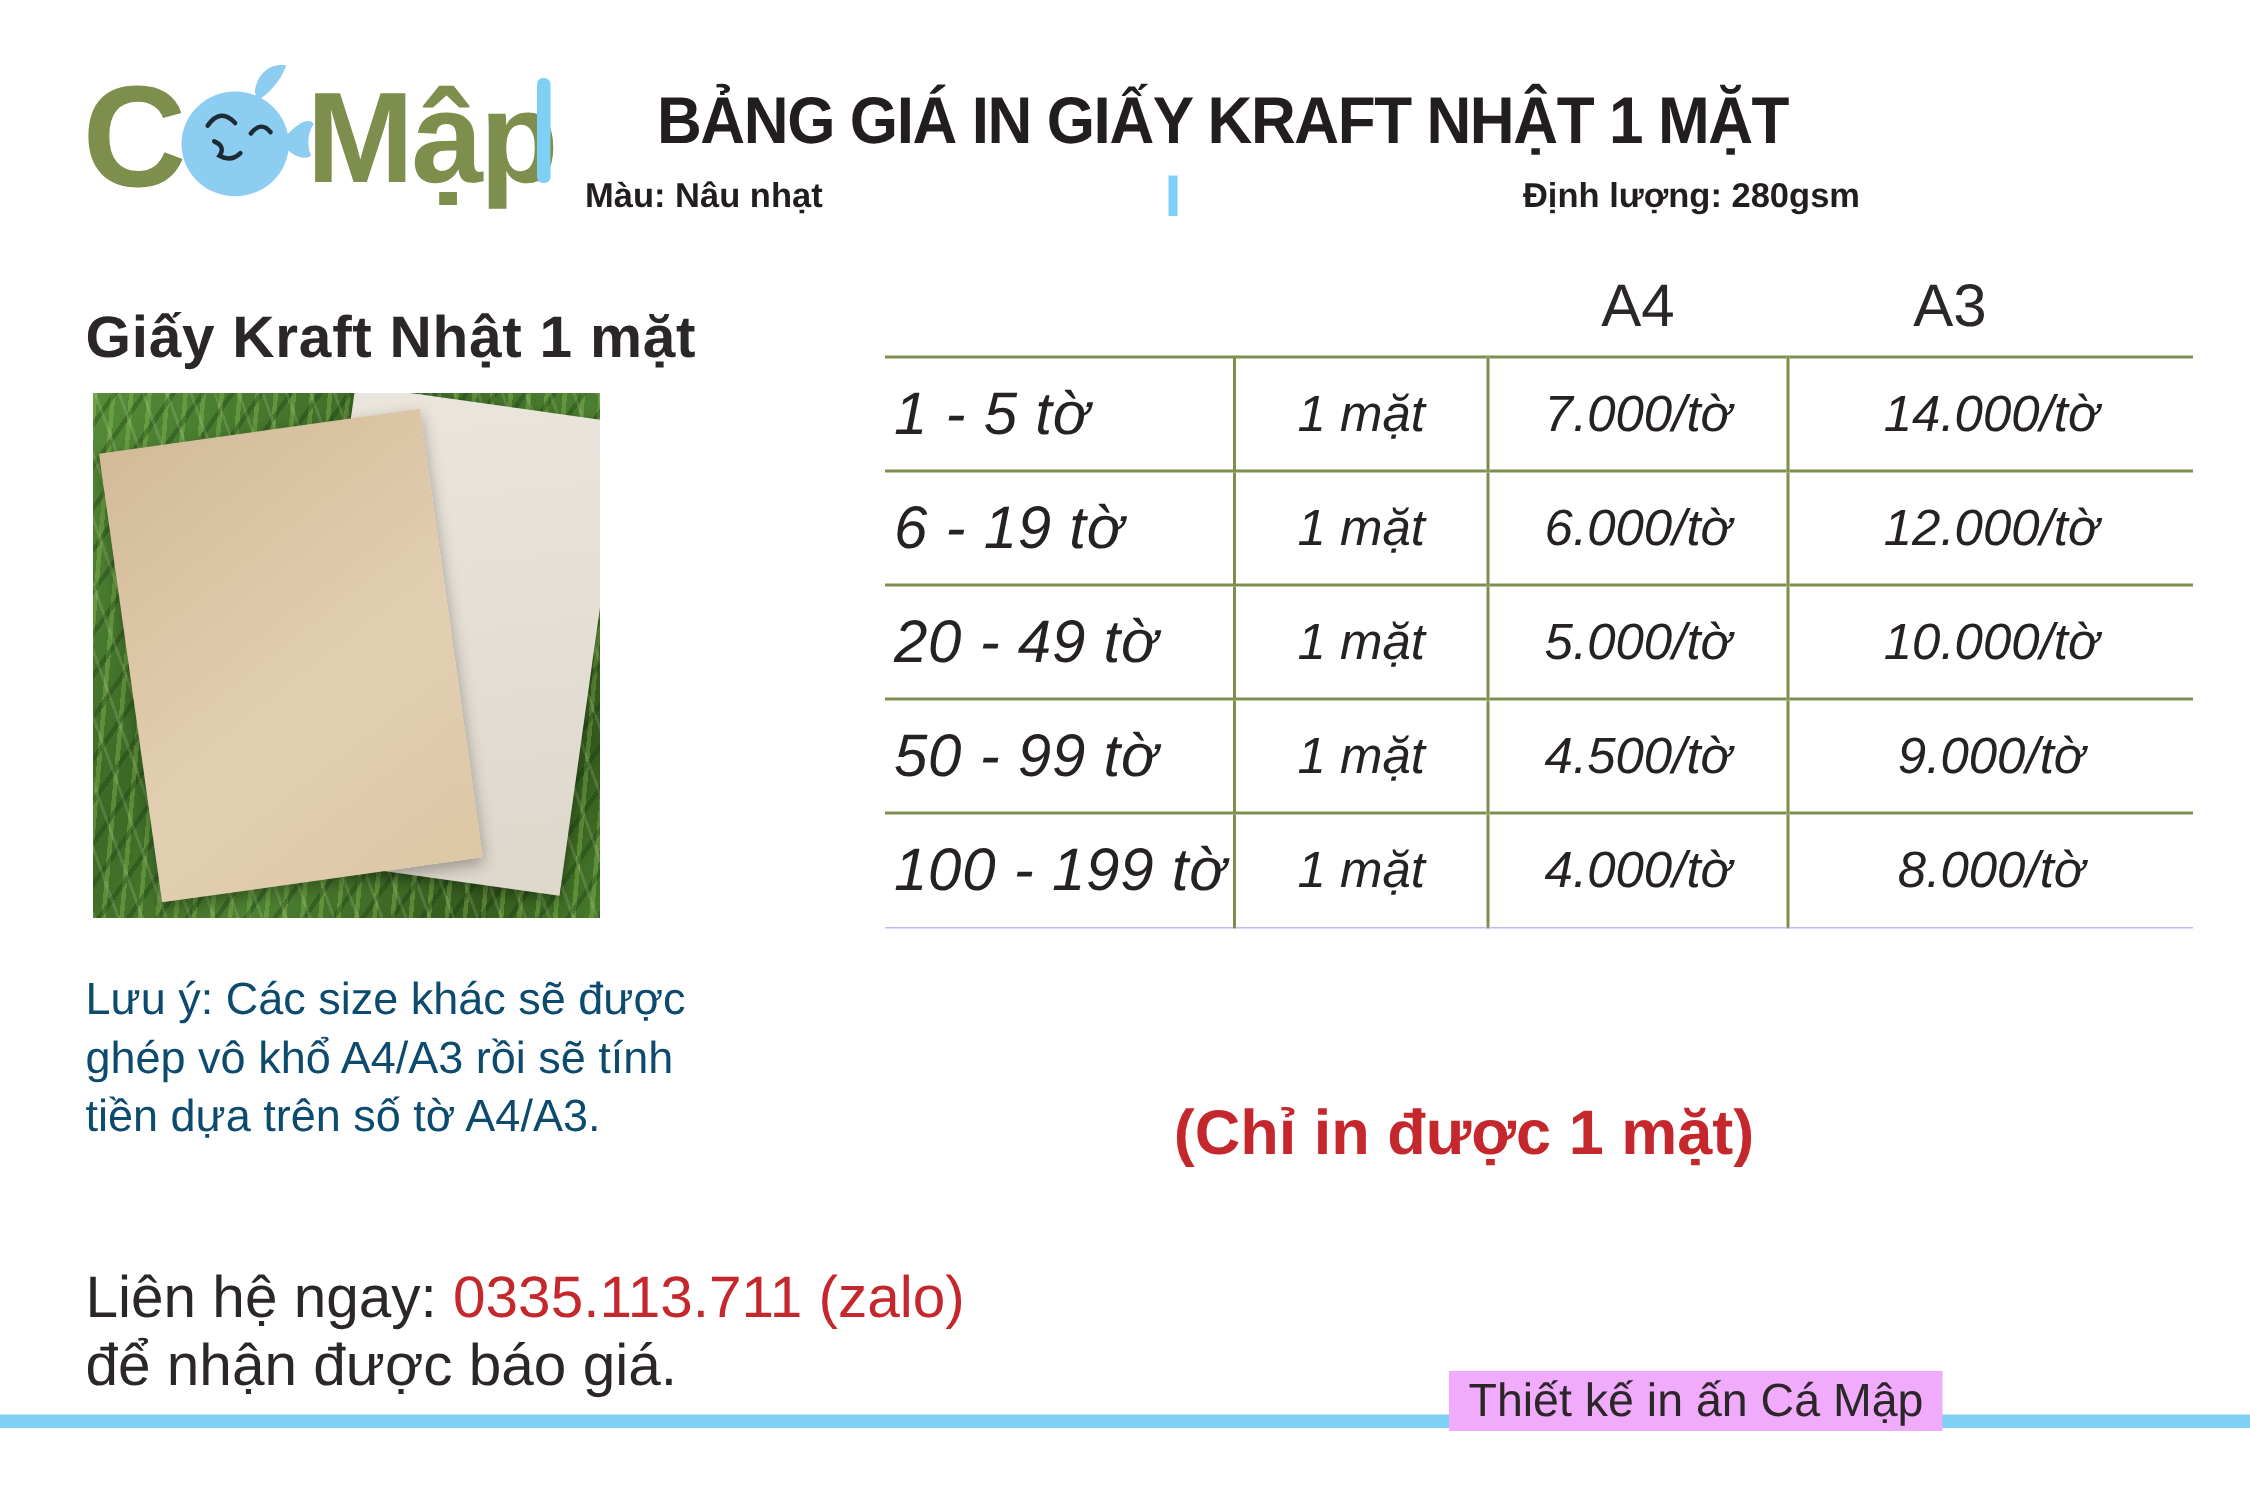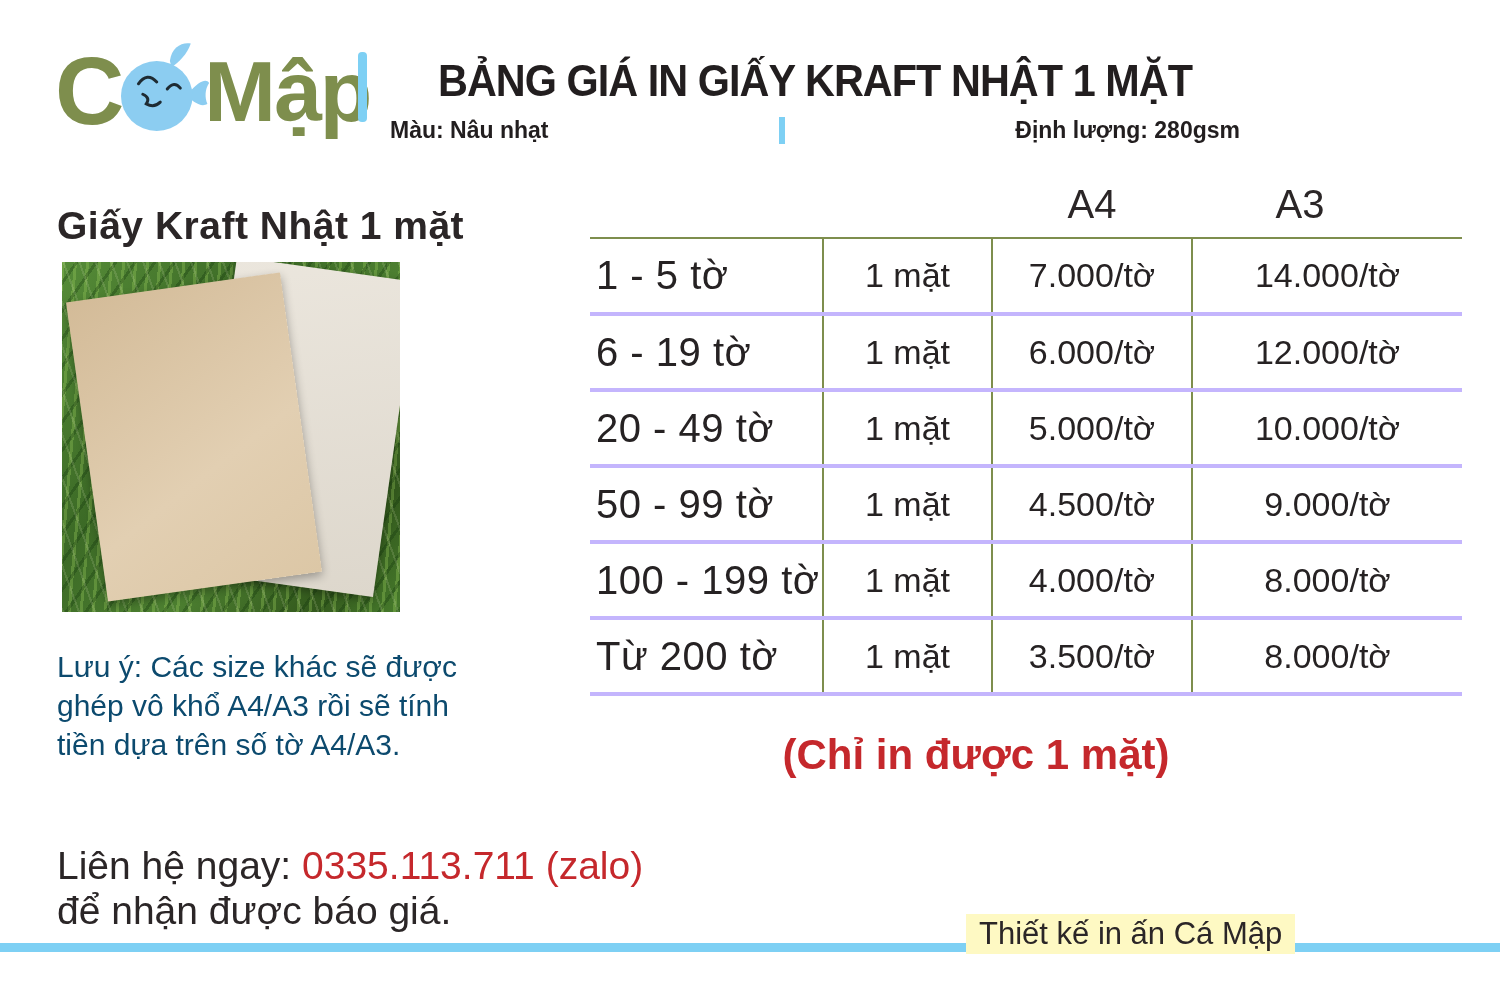--- a/index.html
+++ b/index.html
@@ -59,31 +59,31 @@
   .size-header.a3 { left:1180px; width:240px; }
 
   table.price-table {
     position:absolute; left:590px; top:237px; width:872px;
     border-collapse:collapse; table-layout:fixed;
   }
   .price-table col.c1 { width:233px; }
   .price-table col.c2 { width:169px; }
   .price-table col.c3 { width:200px; }
   .price-table col.c4 { width:270px; }
-  .price-table tr { border-top:2px solid #7e8e4d; border-bottom:4px solid #c4b5fd; }
+  .price-table tr { border-top:2px solid #7e8e4d; border-bottom:1px solid #c4b5fd;font-style:italic; }
   .price-table td { height:76px; vertical-align:middle; }
   .price-table td.sep { border-left:2px solid #7e8e4d; }
   .qty-cell { font-size:40px; font-weight:500; color:#262223; padding-left:6px; letter-spacing:0.5px; }
   .val-cell { text-align:center; font-size:34px; font-weight:500; color:#262223; }
 
   .table-caption { position:absolute; left:540px; top:731px; width:872px; text-align:center; font-size:42px; font-weight:600; color:#c5282c; }
 
   
   .footer-line { position:absolute; left:0; top:943px; width:1500px; height:9px; background:#7ed0f4; }
-  .footer-credit { position:absolute; left:966px; top:914px; background:#fef9c3; padding:2px 13px; font-size:31px; font-weight:500; color:#2b2627; }
+  .footer-credit { position:absolute; left:966px; top:914px; background:#f0abfc; padding:2px 13px; font-size:31px; font-weight:500; color:#2b2627; }
 </style>
 </head>
 <body>
 
 <div class="canvas">
 
   <div class="logo">
     <span class="logo-c">C</span>
     <span class="logo-fish">
       <svg width="96" height="102" viewBox="0 0 110 116">
@@ -160,26 +160,20 @@
         <td class="val-cell sep">1 mặt</td>
         <td class="val-cell sep">4.500/tờ</td>
         <td class="val-cell sep">9.000/tờ</td>
       </tr>
       <tr>
         <td class="qty-cell">100 - 199 tờ</td>
         <td class="val-cell sep">1 mặt</td>
         <td class="val-cell sep">4.000/tờ</td>
         <td class="val-cell sep">8.000/tờ</td>
       </tr>
-      <tr>
-        <td class="qty-cell">Từ 200 tờ</td>
-        <td class="val-cell sep">1 mặt</td>
-        <td class="val-cell sep">3.500/tờ</td>
-        <td class="val-cell sep">8.000/tờ</td>
-      </tr>
     </tbody>
   </table>
 
   <div class="table-caption">(Chỉ in được 1 mặt)</div>
 
   <div class="footer-line"></div>
   <div class="footer-credit">Thiết kế in ấn Cá Mập</div>
 
 </div>
 

